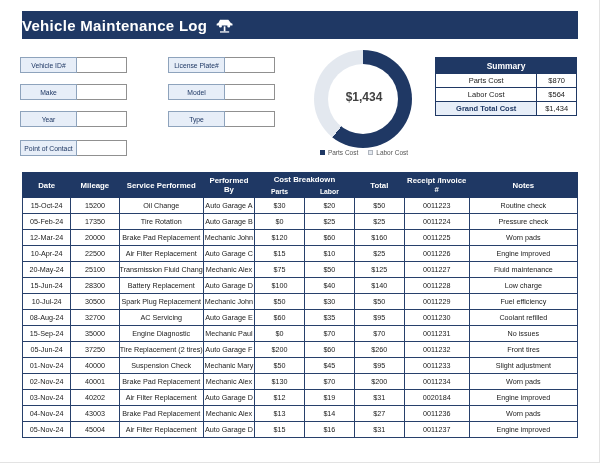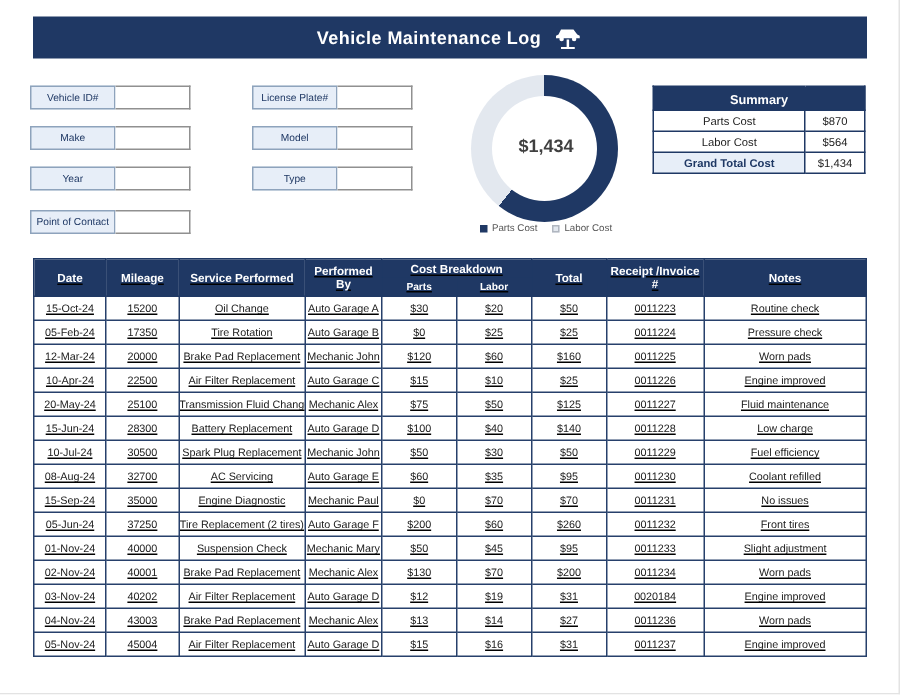--- a/index.html
+++ b/index.html
@@ -1,21 +1,21 @@
 <!DOCTYPE html>
 <html><head>
 <meta charset="utf-8">
 <style>
   * { margin:0; padding:0; box-sizing:border-box; }
   html,body { width:600px; height:463px; background:#fdfdfd; font-family:"Liberation Sans", sans-serif; overflow:hidden; }
   .page { position:relative; width:600px; height:463px; background:#ffffff; border-right:1px solid #e3e3e3; border-bottom:1px solid #e3e3e3; }
 
   
   .titlebar { position:absolute; left:22px; top:11px; width:556px; height:28px; background:#1f3864; color:#fff;
-              display:flex; align-items:center; justify-content:center; gap:8px; font-size:12px; font-weight:bold; letter-spacing:.3px; }
+              display:flex; align-items:center; justify-content:flex-start; gap:8px; font-size:15px; font-weight:bold; letter-spacing:.3px; }
   .titlebar svg { width:20px; height:15px; }
 
   
   .field { position:absolute; display:flex; height:16px; }
   .flabel { width:57px; background:#e7eef8; border:1px solid #8ea3bc; color:#1f3864; font-size:6.8px;
             display:flex; align-items:center; justify-content:center; text-align:center; }
   .finput { width:50px; height:16px; border:1px solid #909090; border-left:none; background:#fff; font-size:8px; padding:0 2px; outline:none; }
 
   
   .donut-wrap { position:absolute; left:300px; top:48px; width:128px; height:112px; }
@@ -28,21 +28,21 @@
   .swatch.parts { background:#1f3864; }
   .swatch.labor { background:#e3e8ef; border:1px solid #b0b6bf; }
 
   
   .summary { position:absolute; left:435px; top:57px; width:142px; border-collapse:collapse;border-radius:24px; }
   .summary th { background:#1f3864; color:#fff; font-size:8.5px; font-weight:bold; height:16px; border:1px solid #1f3864; }
   .summary td { border:1px solid #1f3864; font-size:7.5px; height:14px; text-align:center; color:#222; background:#fff; }
   .summary tr.grand td:first-child { background:#e7eef8; font-weight:bold; color:#1f3864; }
 
   
-  .logtable { position:absolute; left:22px; top:172px; width:556px; border-collapse:collapse; table-layout:fixed;text-decoration:underline; }
+  .logtable { position:absolute; left:22px; top:172px; width:556px; border-collapse:collapse; table-layout:fixed; }
   .logtable th { background:#1f3864; color:#fff; border:1px solid #1f3864; font-weight:bold; }
   .logtable thead .main-h { font-size:7.8px; height:13px; }
   .logtable thead .sub-h { font-size:6.8px; height:12px; }
   .logtable td { border:1px solid #27406b; background:#fff; font-size:7.2px; height:16px; text-align:center; color:#1a1a1a;
                  overflow:hidden; white-space:nowrap; }
 </style>
 </head>
 <body>
 
 <div class="page">

